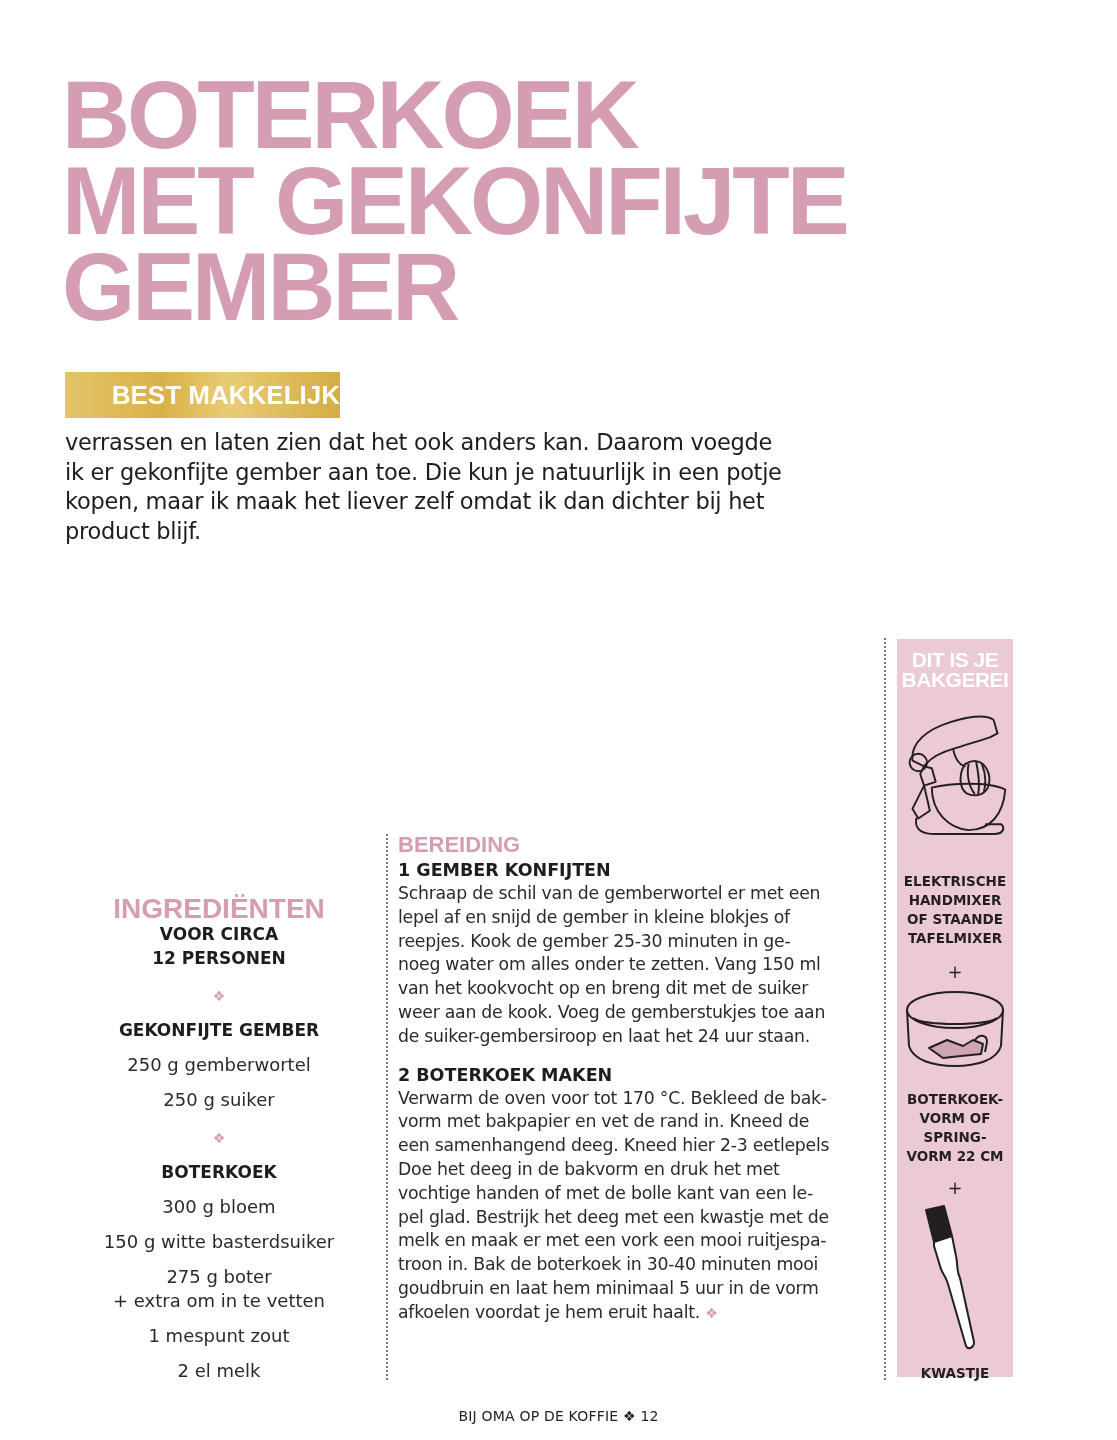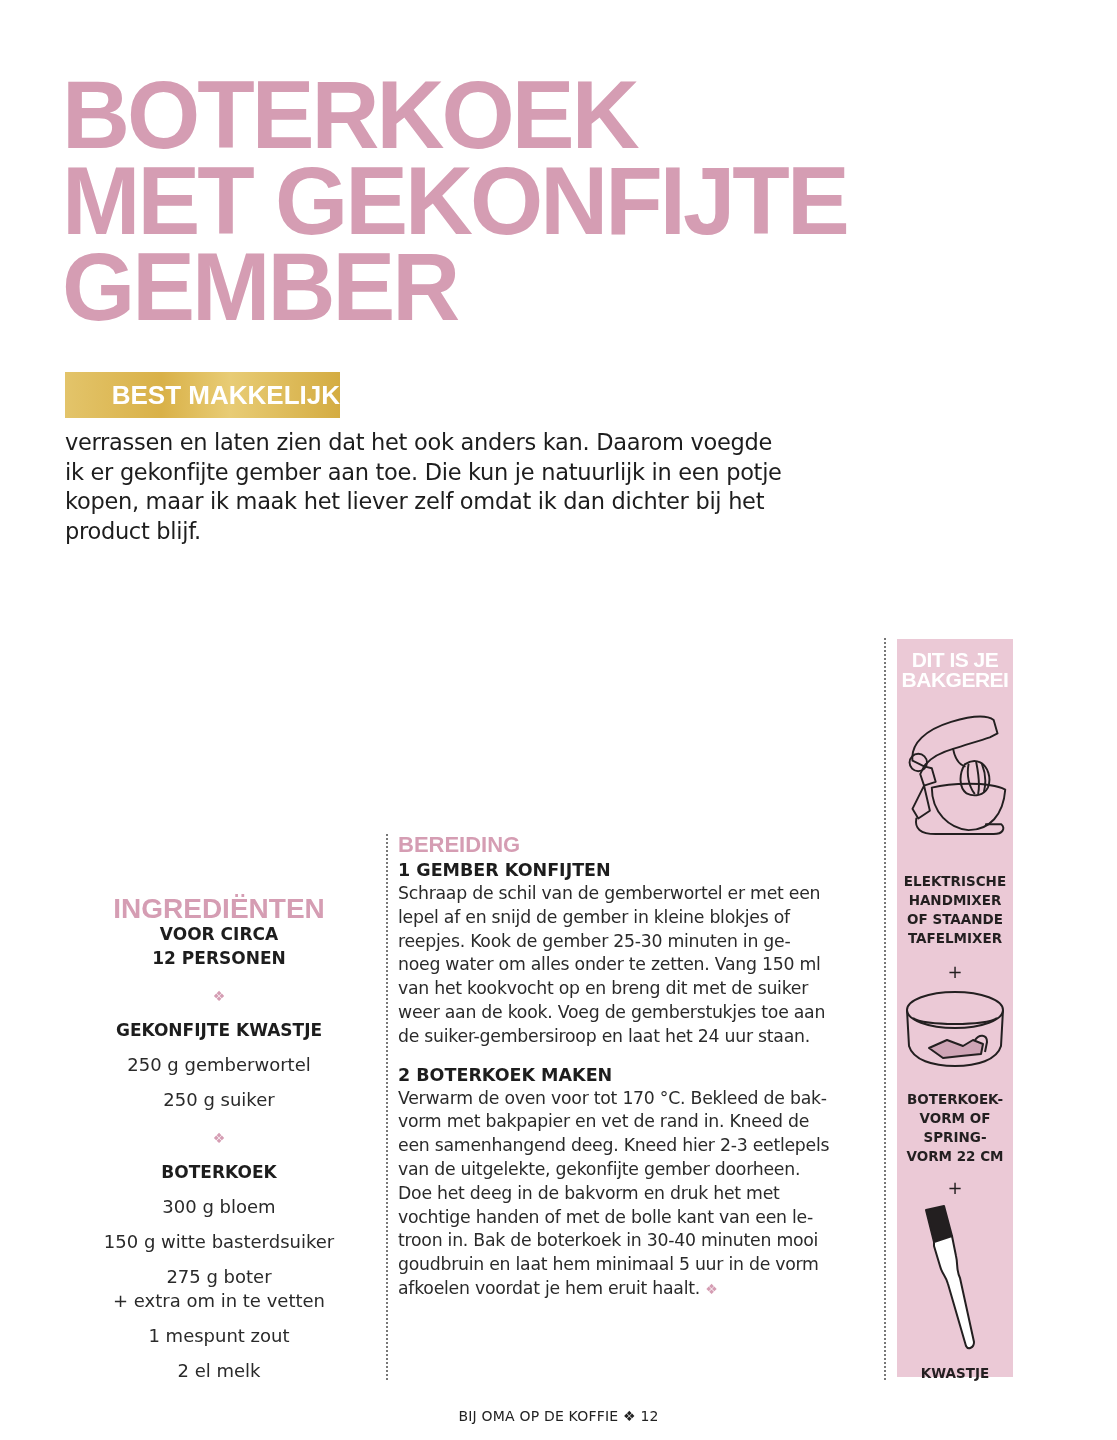--- a/index.html
+++ b/index.html
@@ -89,21 +89,21 @@
   <div>kopen, maar ik maak het liever zelf omdat ik dan dichter bij het</div>
   <div>product blijf.</div>
 </div>
 
 <div class="ingredients">
   <div class="ing-heading">INGREDIËNTEN</div>
   <div class="ing-serves">VOOR CIRCA</div>
   <div class="ing-serves">12 PERSONEN</div>
   <div class="ing-divider">❖</div>
 
-  <div class="ing-sub">GEKONFIJTE KWASTJE</div>
+  <div class="ing-sub">GEKONFIJTE GEMBER</div>
   <div class="ing-item">250 g gemberwortel</div>
   <div class="ing-item">250 g suiker</div>
   <div class="ing-divider">❖</div>
 
   <div class="ing-sub">BOTERKOEK</div>
   <div class="ing-item">300 g bloem</div>
   <div class="ing-item">150 g witte basterdsuiker</div>
   <div class="ing-item">
     <div>275 g boter</div>
     <div>+ extra om in te vetten</div>
@@ -129,23 +129,24 @@
     <div>de suiker-gembersiroop en laat het 24 uur staan.</div>
   </div>
 
   <div class="step-gap"></div>
 
   <div class="step-title">2 BOTERKOEK MAKEN</div>
   <div class="step-text">
     <div>Verwarm de oven voor tot 170 °C. Bekleed de bak-</div>
     <div>vorm met bakpapier en vet de rand in. Kneed de</div>
     <div>een samenhangend deeg. Kneed hier 2-3 eetlepels</div>
-    <div>van de uitgelekte, gekonfijte gember doorheen.</div>
     <div>Doe het deeg in de bakvorm en druk het met</div>
     <div>vochtige handen of met de bolle kant van een le-</div>
+    <div>pel glad. Bestrijk het deeg met een kwastje met de</div>
+    <div>melk en maak er met een vork een mooi ruitjespa-</div>
     <div>troon in. Bak de boterkoek in 30-40 minuten mooi</div>
     <div>goudbruin en laat hem minimaal 5 uur in de vorm</div>
     <div>
       <span>afkoelen voordat je hem eruit haalt.</span>
       <span class="end-mark">❖</span>
     </div>
   </div>
 </div>
 
 <div class="sidebar">

